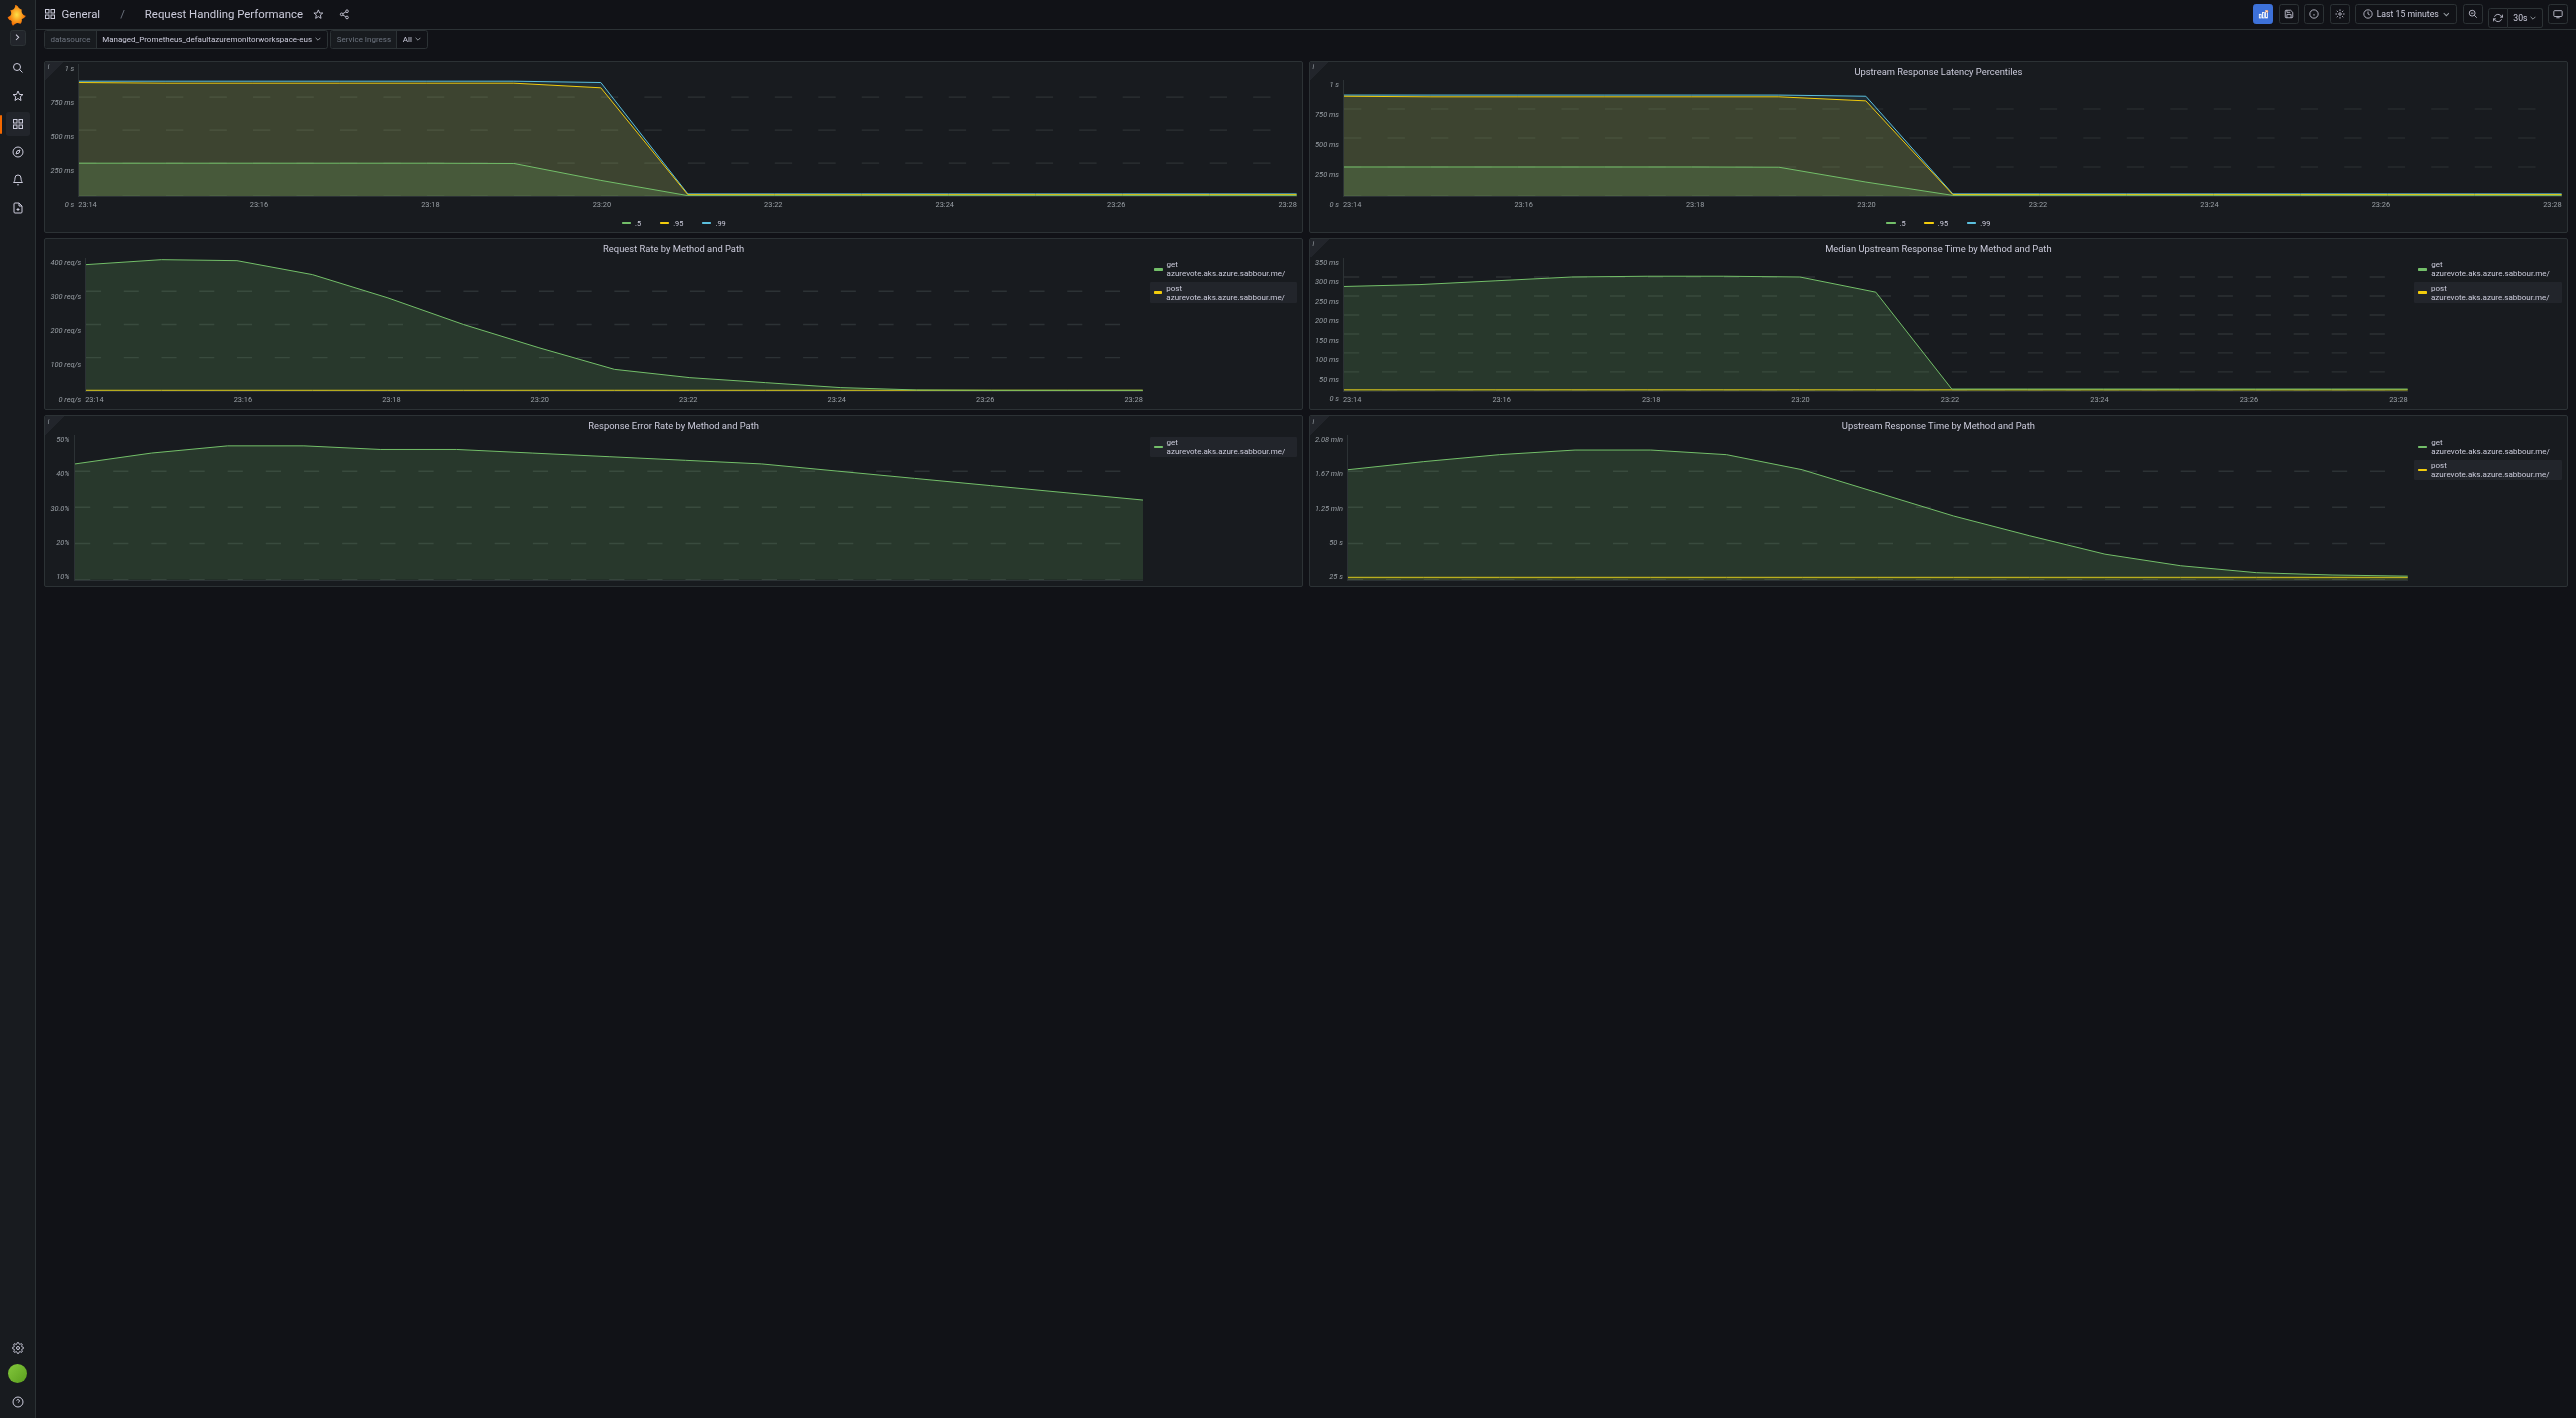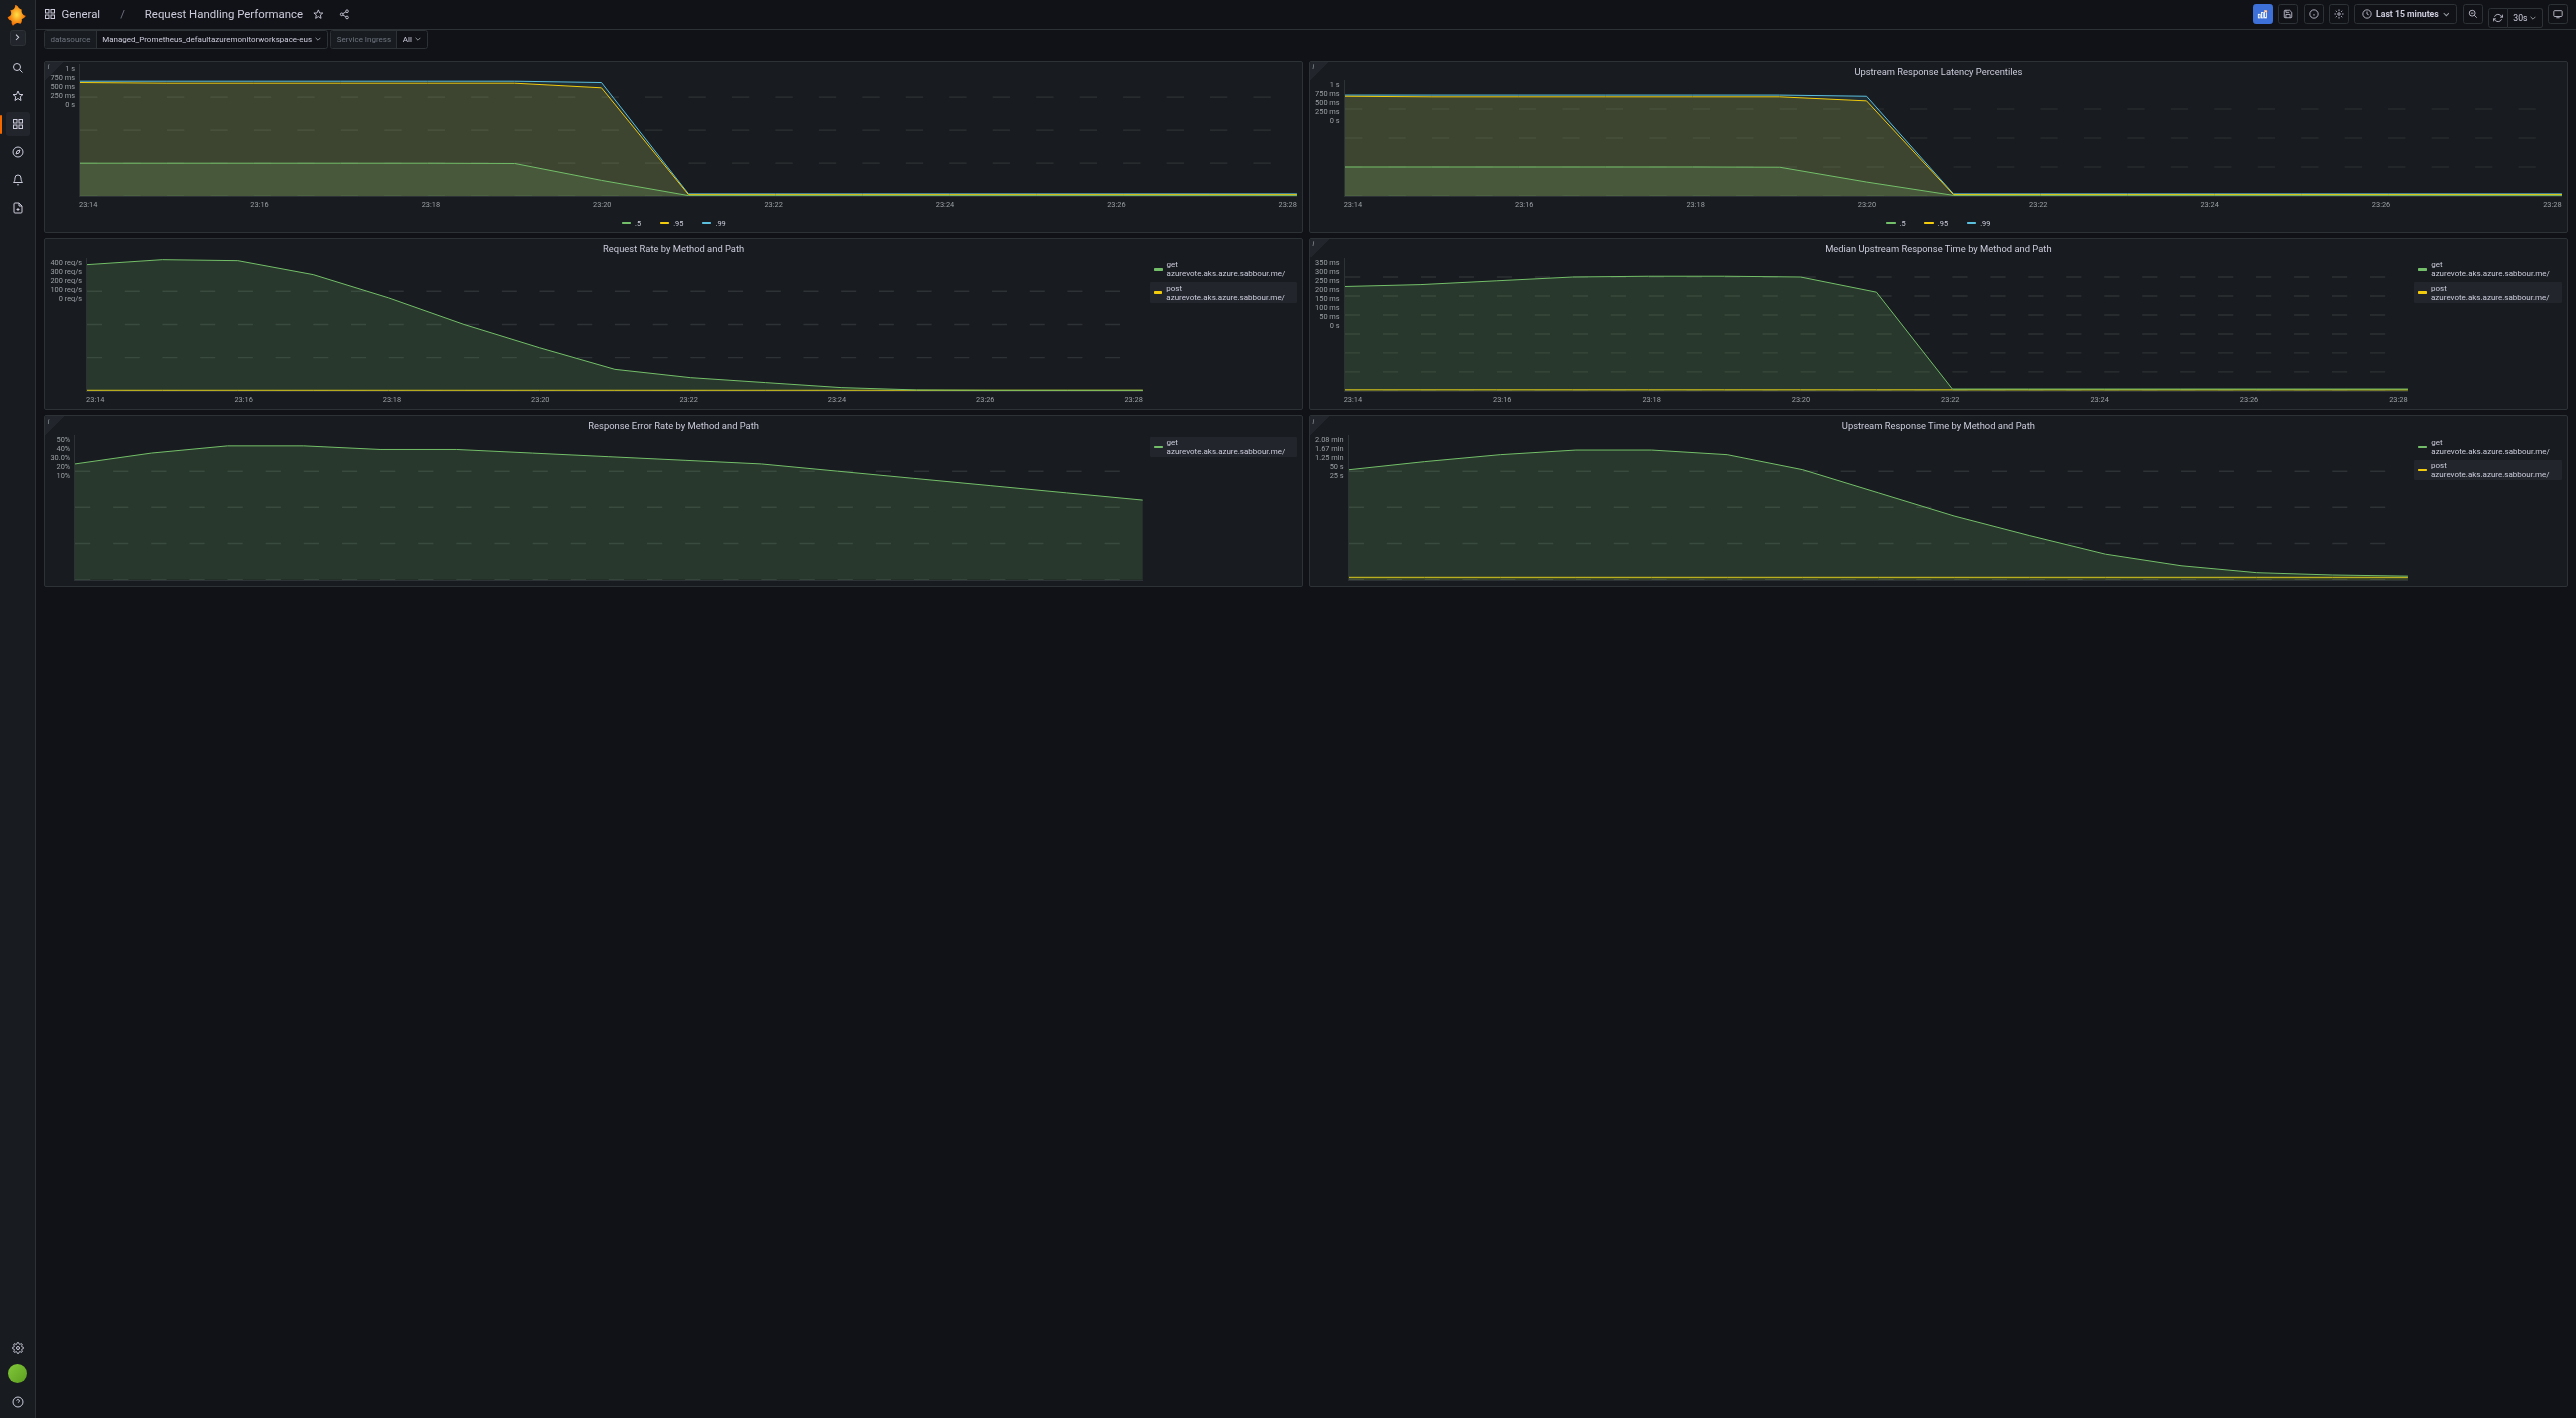--- a/index.html
+++ b/index.html
@@ -16,35 +16,35 @@
 .main { flex:1; display:flex; flex-direction:column; }
 .topbar { height:29.5px; display:flex; align-items:center; padding:0 8px; gap:5.4px; border-bottom:0.7px solid #2c3235; }
 .breadcrumb { display:flex; align-items:center; gap:20px; font-size:11.4px; }
 .breadcrumb .folder { color:#ccccdc; cursor:pointer; }
 .breadcrumb .sep { color:#6e7580; }
 .breadcrumb .title { color:#ccccdc; }
 .icon-btn { width:20px; height:20px; border:0.7px solid #2c3235; border-radius:2.7px; background:transparent; display:flex; align-items:center; justify-content:center; cursor:pointer; color:#ccccdc; }
 .icon-btn.primary { background:#3d71d9; border-color:#3d71d9; }
 .icon-btn.nobord { border:none; }
 .tb-spacer { flex:1; }
-.time-picker { height:20px; border:0.7px solid #2c3235; border-radius:2.7px; display:flex; align-items:center; padding:0 6.7px; gap:4px; cursor:pointer;font-weight:bold; }
+.time-picker { height:20px; border:0.7px solid #2c3235; border-radius:2.7px; display:flex; align-items:center; padding:0 6.7px; gap:4px; cursor:pointer; }
 .refresh-group { display:flex;margin-top:8px; }
 .refresh-group .icon-btn:first-child { border-radius:2.7px 0 0 2.7px; }
 .refresh-group .dd { height:20px; border:0.7px solid #2c3235; border-left:none; border-radius:0 2.7px 2.7px 0; display:flex; align-items:center; padding:0 5.4px; gap:2.7px; cursor:pointer; }
 .varbar { height:27px; display:flex; padding:0 8px; gap:2px; }
 .chip { height:19px; border:0.7px solid #2c3235; border-radius:2.7px; display:flex; align-items:center; background:#111217; font-size:8px; }
 .chip .lbl { padding:0 5.4px; color:#6e7580; border-right:0.7px solid #2c3235; height:100%; display:flex; align-items:center; background:#181b1f; border-radius:2px 0 0 2px; }
 .chip .val { padding:0 6.7px 0 5.4px; display:flex; align-items:center; gap:2.7px; cursor:pointer; }
 .content { flex:1; padding:4px 8px; display:grid; grid-template-columns:1fr 1fr; grid-auto-rows:172px; gap:5.4px; overflow:hidden; }
 .panel { background:#181b1f; border:0.7px solid #2c3235; border-radius:2px; display:flex; flex-direction:column; position:relative; }
 .panel .corner { position:absolute; top:0; left:0; width:19px; height:19px; background:linear-gradient(135deg,#22252b 50%,transparent 50%); border-radius:2px 0 0 0; display:flex; align-items:flex-start; justify-content:flex-start; padding:1.3px 0 0 2.7px; cursor:pointer; }
 .panel-title { text-align:center; font-size:9.4px; color:#ccccdc; padding:4px 0 1.3px; cursor:pointer; }
 .panel-body { flex:1; display:flex; padding:2.7px 5.4px 5.4px 5.4px; min-height:0; }
 .chart { flex:1; display:flex; min-width:0; }
-.yaxis { display:flex; flex-direction:column; justify-content:flex-start; align-items:flex-end; font-size:7.4px; color:#9aa0a6; padding-right:4px; }
+.yaxis { display:flex; flex-direction:column; justify-content:space-between; align-items:flex-end; font-size:7.4px; color:#9aa0a6; padding-right:4px;font-style:italic; }
 .plot-wrap { flex:1; display:flex; flex-direction:column; min-width:0; }
 .plot { flex:1; position:relative; border-left:0.7px solid #2c3235; border-bottom:0.7px solid #2c3235; }
 .plot svg { position:absolute; inset:0; width:100%; height:100%; }
 .xaxis { display:flex; justify-content:space-between; font-size:7.4px; color:#9aa0a6; padding-top:2.7px; }
 .legend-bottom { display:flex; justify-content:center; gap:10.7px; font-size:7.4px; padding:2.7px 0; }
 .legend-side { width:154px; padding:1.3px 0 0 6.7px; font-size:8px; display:flex; flex-direction:column; gap:2.7px; }
 .leg-item { display:flex; align-items:center; gap:4px; padding:1.3px 4px; cursor:pointer; border-radius:1.3px; }
 .leg-item.sel { background:#22252b; }
 .swatch { width:9.4px; height:2.7px; border-radius:0.7px; }
 .gridlines line { stroke:#2c3235; stroke-dasharray:2 3; stroke-width:1; }

